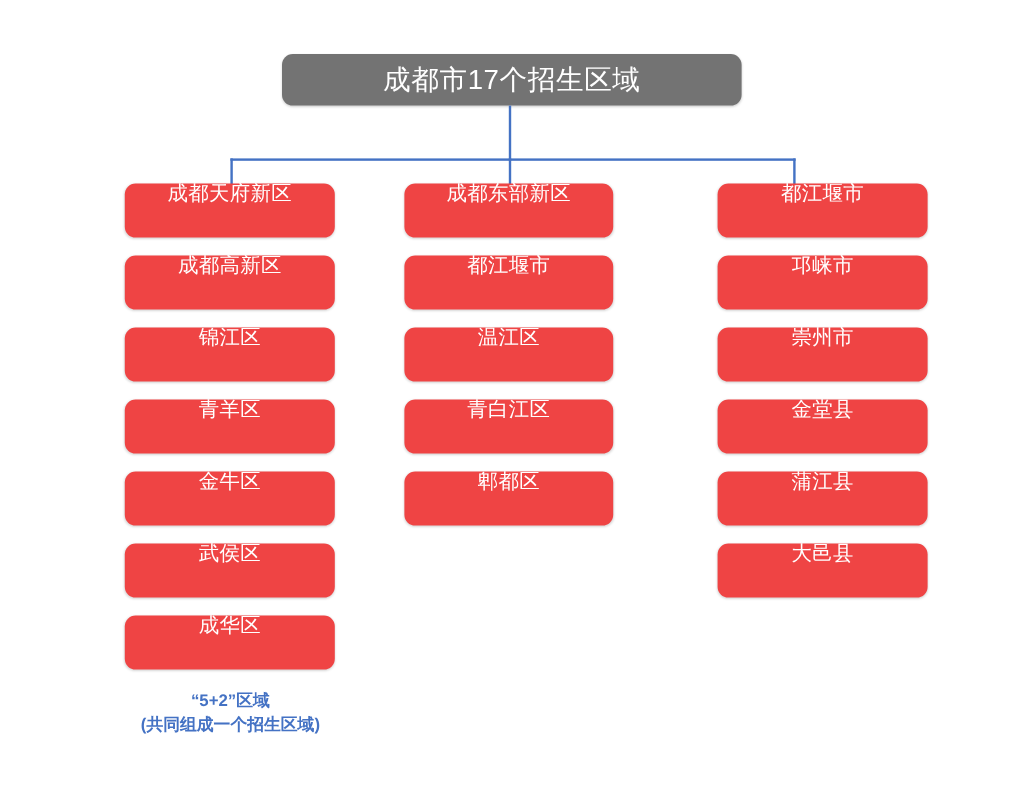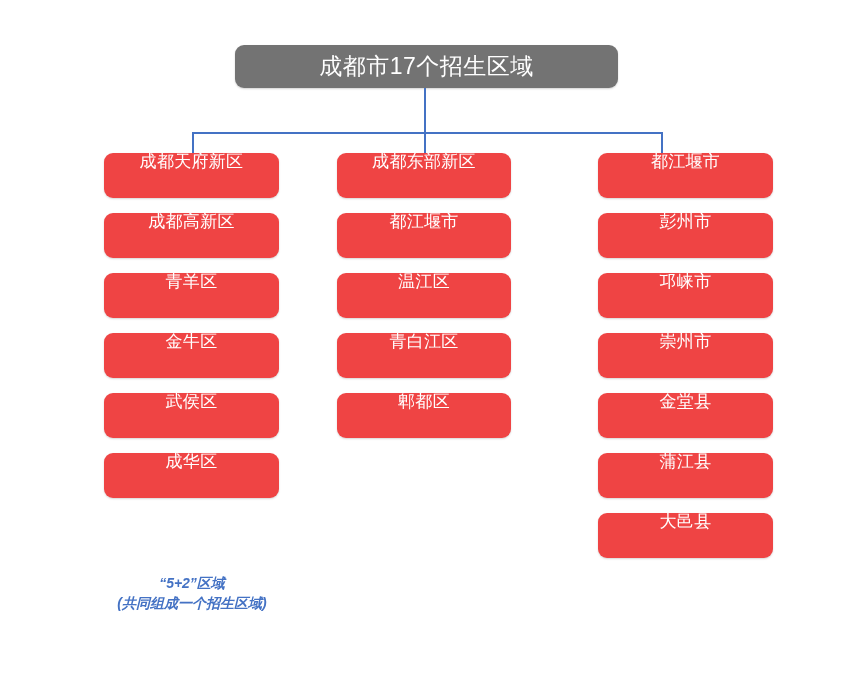--- a/index.html
+++ b/index.html
@@ -113,21 +113,21 @@
     position: absolute;
     left: 86px;
     top: 573px;
     width: 212px;
     text-align: center;
     color: #4472C4;
     font-weight: bold;
     font-size: 14px;
     line-height: 1.45;
   }
-  .footnote div { white-space: nowrap; font-style: italic; }
+  .footnote div { white-space: nowrap; }
 </style>
 </head>
 <body>
 
 <div class="canvas">
 
   <div class="title-box">
     <span class="label">成都市17个招生区域</span>
   </div>
 
@@ -138,20 +138,23 @@
   <div class="conn conn-drop-right"></div>
 
   <div class="column col-1">
     <div class="node">
       <span class="label">成都天府新区</span>
     </div>
     <div class="node">
       <span class="label">成都高新区</span>
     </div>
     <div class="node">
+      <span class="label">锦江区</span>
+    </div>
+    <div class="node">
       <span class="label">青羊区</span>
     </div>
     <div class="node">
       <span class="label">金牛区</span>
     </div>
     <div class="node">
       <span class="label">武侯区</span>
     </div>
     <div class="node">
       <span class="label">成华区</span>
@@ -172,23 +175,20 @@
       <span class="label">青白江区</span>
     </div>
     <div class="node">
       <span class="label">郫都区</span>
     </div>
   </div>
 
   <div class="column col-3">
     <div class="node">
       <span class="label">都江堰市</span>
-    </div>
-    <div class="node">
-      <span class="label">彭州市</span>
     </div>
     <div class="node">
       <span class="label">邛崃市</span>
     </div>
     <div class="node">
       <span class="label">崇州市</span>
     </div>
     <div class="node">
       <span class="label">金堂县</span>
     </div>

